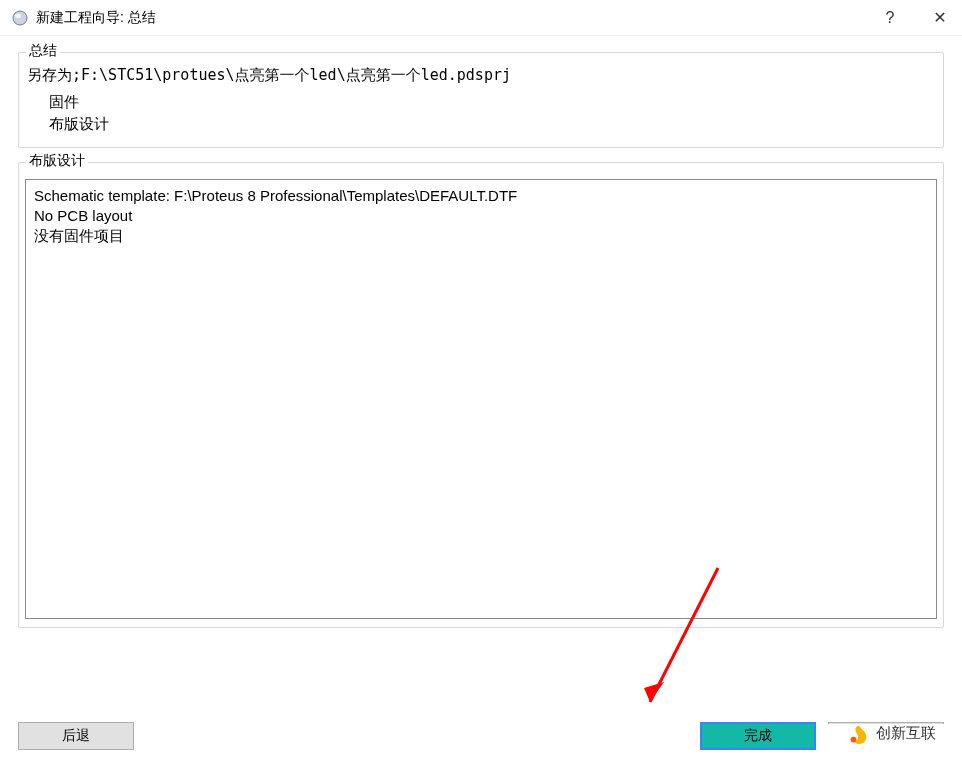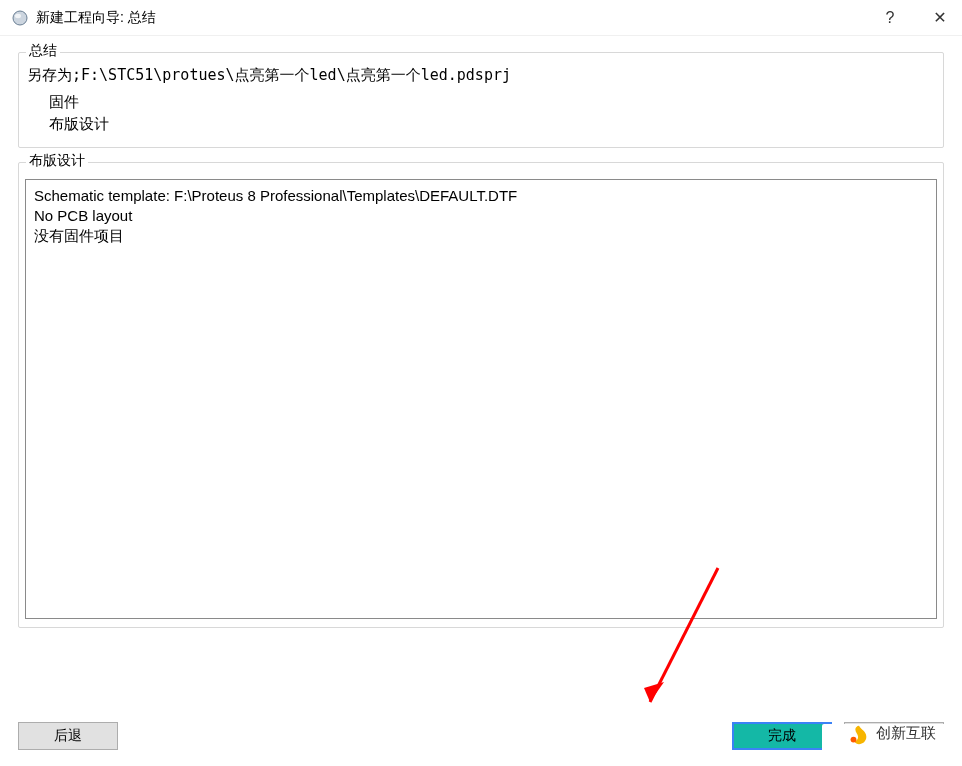--- a/index.html
+++ b/index.html
@@ -110,21 +110,21 @@
     }
     .button-bar {
       position: absolute;
       left: 18px;
       right: 18px;
       bottom: 16px;
       display: flex;
       align-items: center;
     }
     .btn {
-      width: 100px;
+      width: 116px;
       height: 28px;
       background: #e1e1e1;
       border: 1px solid #adadad;
       font-size: 14px;
       color: #000;
       display: inline-flex;
       align-items: center;
       justify-content: center;
       font-family: inherit;
     }

